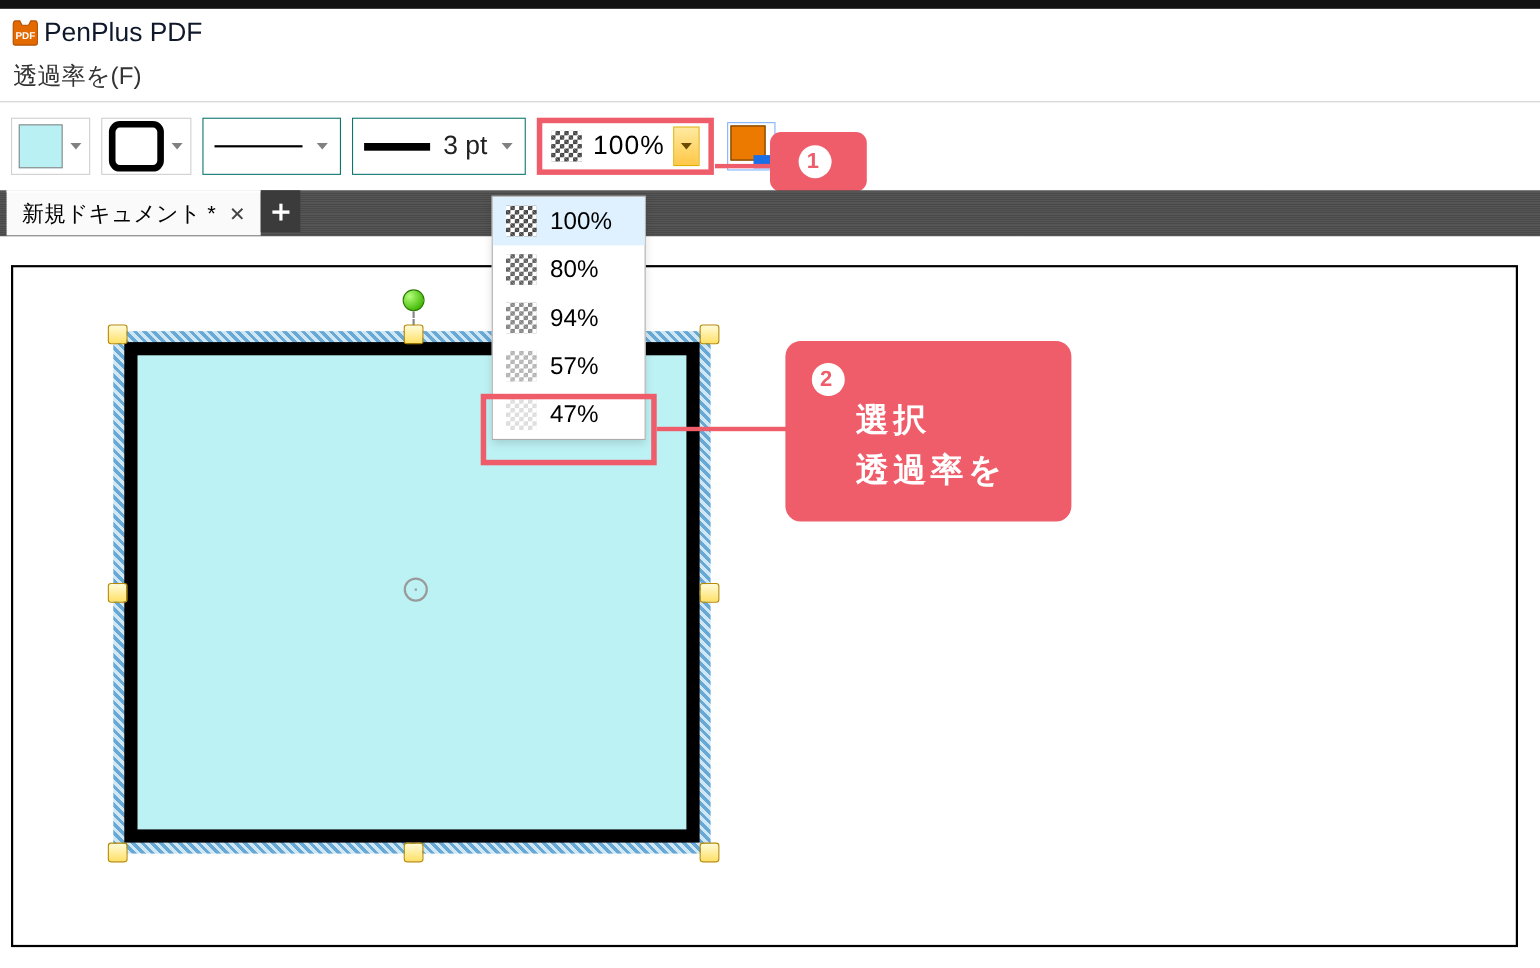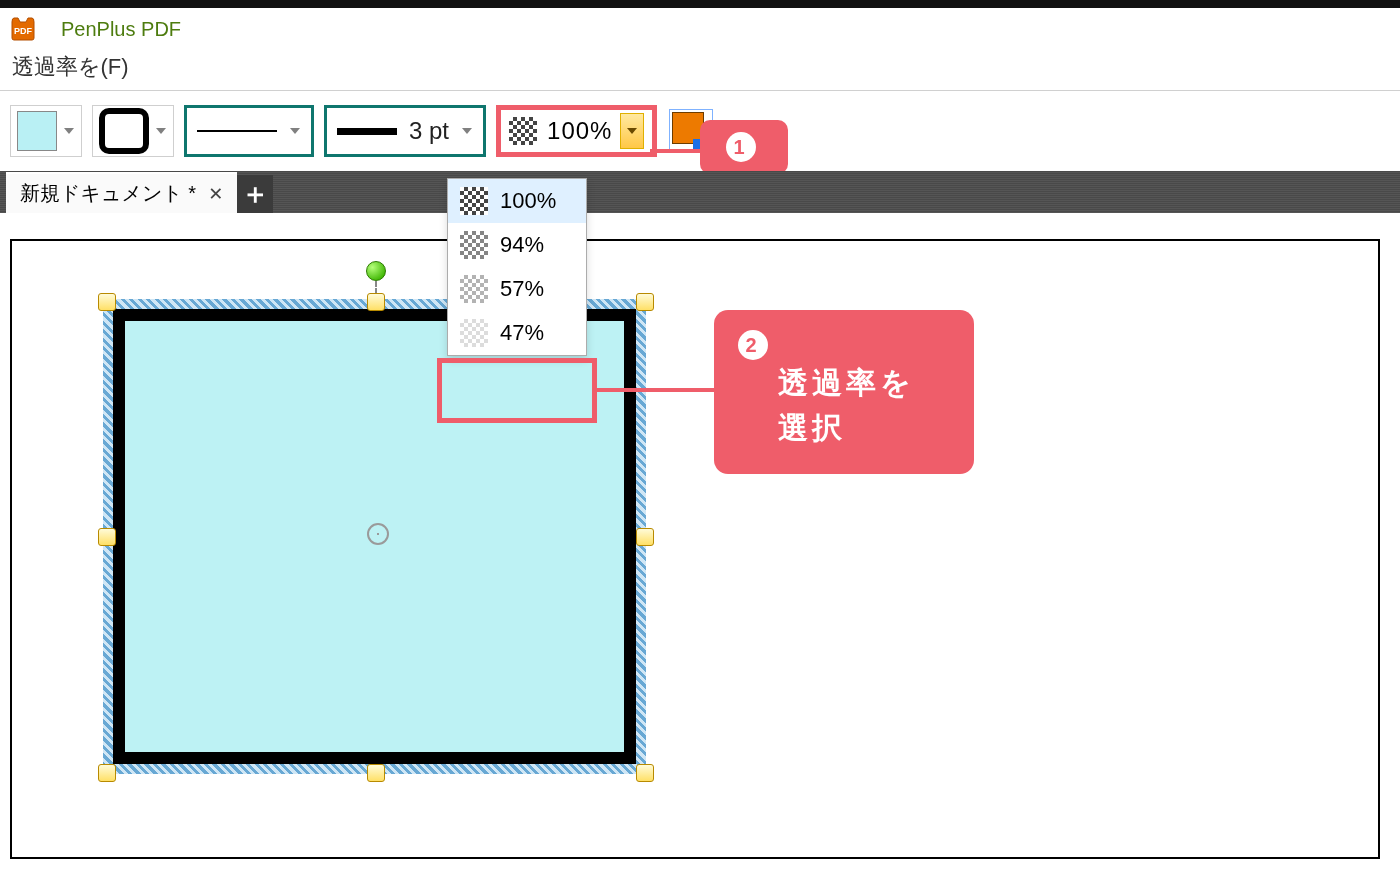--- a/index.html
+++ b/index.html
@@ -19,31 +19,31 @@
   .top-strip {
     width: 100%;
     height: 8px;
     background: #111;
   }
 
   
   .title-bar {
     display: flex;
     align-items: center;
-    gap: 25px;
+    gap: 4px;
     padding: 8px 12px 6px 10px;
   }
   .app-icon {
     width: 26px;
     height: 26px;
     position: relative;
   }
   .app-title {
-    font-size: 20px;
-    color: #4d7c0f;
+    font-size: 24px;
+    color: #0f172a;
   }
 
   
   .menu-bar {
     padding: 4px 12px 8px 12px;
     font-size: 22px;
     color: #333;
   }
   .menu-item { display: inline-block; }
   .hr {
@@ -89,21 +89,21 @@
     background: #fff;
   }
   .chev {
     fill: #808080;
     margin-left: 6px;
   }
 
   .line-style-box, .line-width-box {
     display: flex;
     align-items: center;
-    border: 3px solid #0f766e;
+    border: 1px solid #0f766e;
     background: #fff;
     height: 52px;
     padding: 0 10px;
   }
   .line-sample {
     width: 80px;
     height: 2px;
     background: #000;
   }
   .line-width-sample {
@@ -273,21 +273,21 @@
   .callout-2 .row1 { display: flex; align-items: center; gap: 4px; }
   .callout-2 .indent { margin-left: 40px; }
 
   
   .tab-strip {
     position: relative;
     width: 100%;
     height: 42px;
     background: repeating-linear-gradient(0deg, #555, #555 1px, #494949 1px, #494949 2px);
     display: flex;
-    align-items: flex-end;
+    align-items: flex-start;
   }
   .tab {
     display: flex;
     align-items: center;
     gap: 12px;
     background: #fafafa;
     padding: 6px 14px;
     font-size: 20px;
     border-top: 2px solid #fff;
     margin-left: 6px;
@@ -491,41 +491,45 @@
   </div>
   <div class="add-tab">＋</div>
 </div>
 
 <div class="dropdown">
   <div class="row selected">
     <div class="opacity-swatch checker" style="filter:none"></div>
     <span>100%</span>
   </div>
   <div class="row">
+    <div class="opacity-swatch checker" style="opacity:0.85"></div>
+    <span>80%</span>
+  </div>
+  <div class="row">
     <div class="opacity-swatch checker" style="opacity:0.65"></div>
     <span>94%</span>
   </div>
   <div class="row">
     <div class="opacity-swatch checker" style="opacity:0.4"></div>
     <span>57%</span>
   </div>
   <div class="row">
     <div class="opacity-swatch checker" style="opacity:0.18"></div>
     <span>47%</span>
   </div>
 </div>
 
 <div class="dd-highlight-box"></div>
 <div class="callout-line-2"></div>
 <div class="callout-2">
   <div class="row1">
     <span class="circled">2</span>
   </div>
+  <div class="indent">選択</div>
   <div class="indent">透過率を</div>
-  <div class="indent">選択</div>
 </div>
 
 <div class="doc-area">
   <div class="page">
 
     <div class="shape-group">
       <div class="rot-handle"></div>
       <div class="rot-stem"></div>
       <div class="sel-rect"></div>
       <div class="inner-black"></div>

